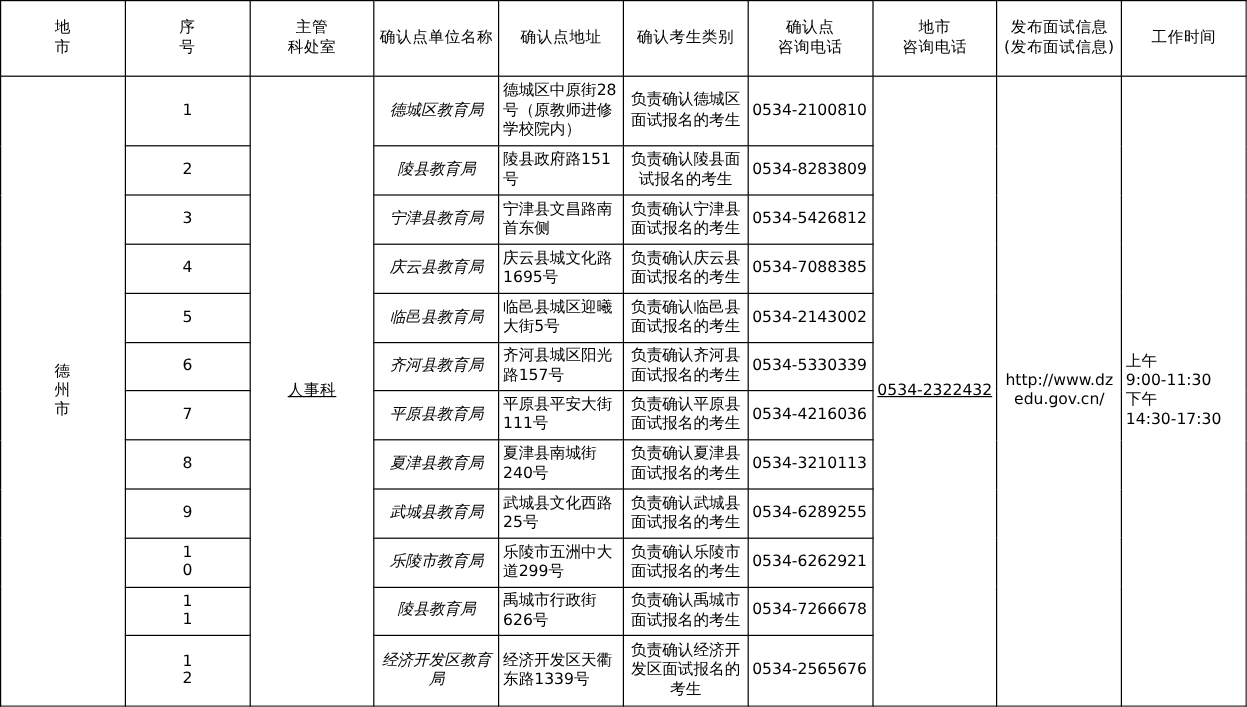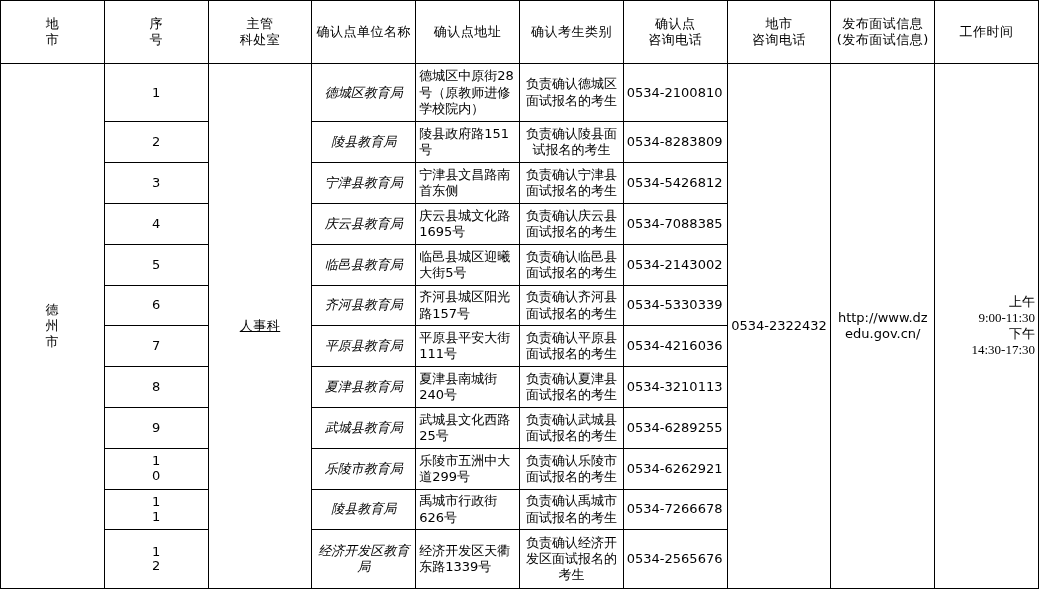--- a/index.html
+++ b/index.html
@@ -82,34 +82,34 @@
   td.tel {
     text-align: left;
     font-size: 13px;
     width: 90px;
   }
   td.citytel {
     text-align: center;
     font-size: 13px;
     width: 98px;
     line-height: 1.5;
+    text-decoration: underline;
   }
   td.web {
     text-align: center;
     font-size: 12.5px;
     width: 168px;
     word-break: break-all;
     line-height: 1.4;
   }
   td.hours {
-    text-align: right;
+    text-align: left;
     font-size: 13px;
     width: 110px;
     line-height: 1.6;
-    font-family: Liberation Serif, serif;
   }
   td.hours .v {
     display: block;
   }
   .seqstack {
     display: block;
     line-height: 1.1;
   }
   .cellwrap {
     display: block;

